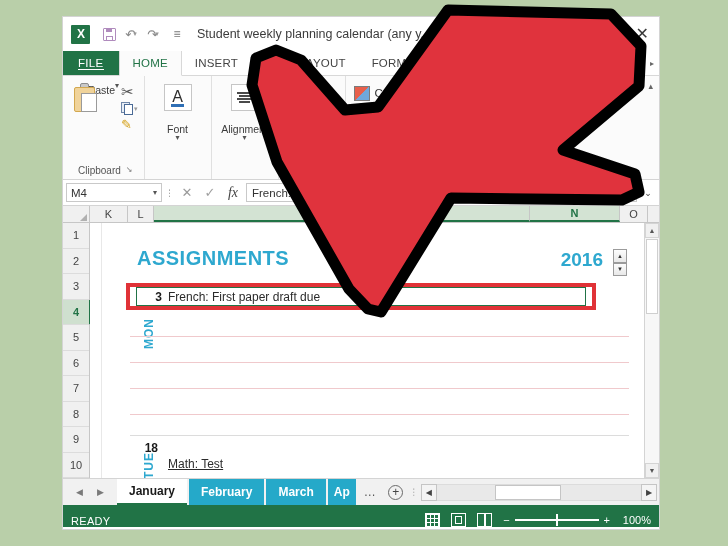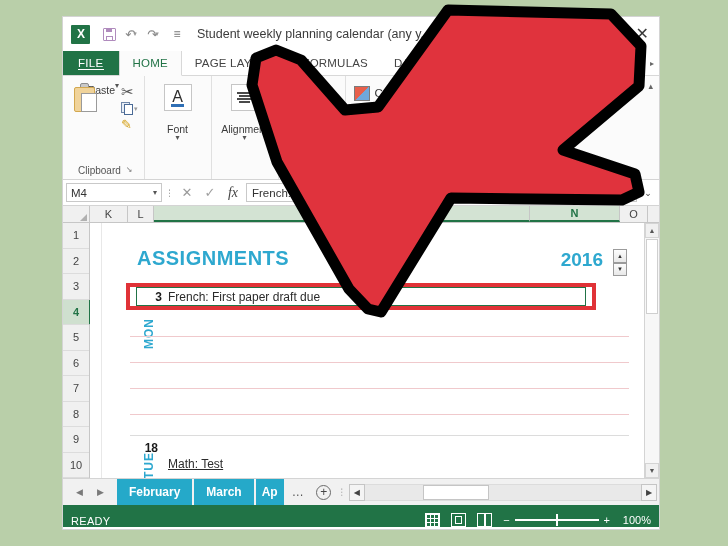--- a/index.html
+++ b/index.html
@@ -792,20 +792,21 @@
       <span class="restore-icon"></span>
       <span class="close-icon">✕</span>
     </div>
   </div>
 
   <div class="ribbon-tabs">
     <div class="tab-file">
         <span>FILE</span>
       </div>
     <div class="tab active">HOME</div>
+    <div class="tab">INSERT</div>
     <div class="tab">PAGE LAYOUT</div>
     <div class="tab">FORMULAS</div>
     <div class="tab">DATA</div>
     <div class="tab">REVIEW</div>
     <div class="tab">VIEW</div>
     <div class="tab-overflow">▸</div>
   </div>
 
   <div class="ribbon">
 
@@ -983,20 +984,21 @@
         </div>
       </div>
     </div>
   </div>
 
   <div class="sheetbar">
     <div class="nav-arrows">
       <span>◀</span>
       <span>▶</span>
     </div>
+    <div class="sheet-tab active">January</div>
     <div class="sheet-tab inactive">February</div>
     <div class="sheet-tab inactive">March</div>
     <div class="sheet-tab inactive" style="padding:0 6px;">Ap</div>
     <div class="sheet-overflow">…</div>
     <div class="new-sheet">
       <span class="circ">+</span>
     </div>
     <div class="sb-dots">⋮</div>
     <div class="hscroll">
       <div class="hs-btn">◀</div>

